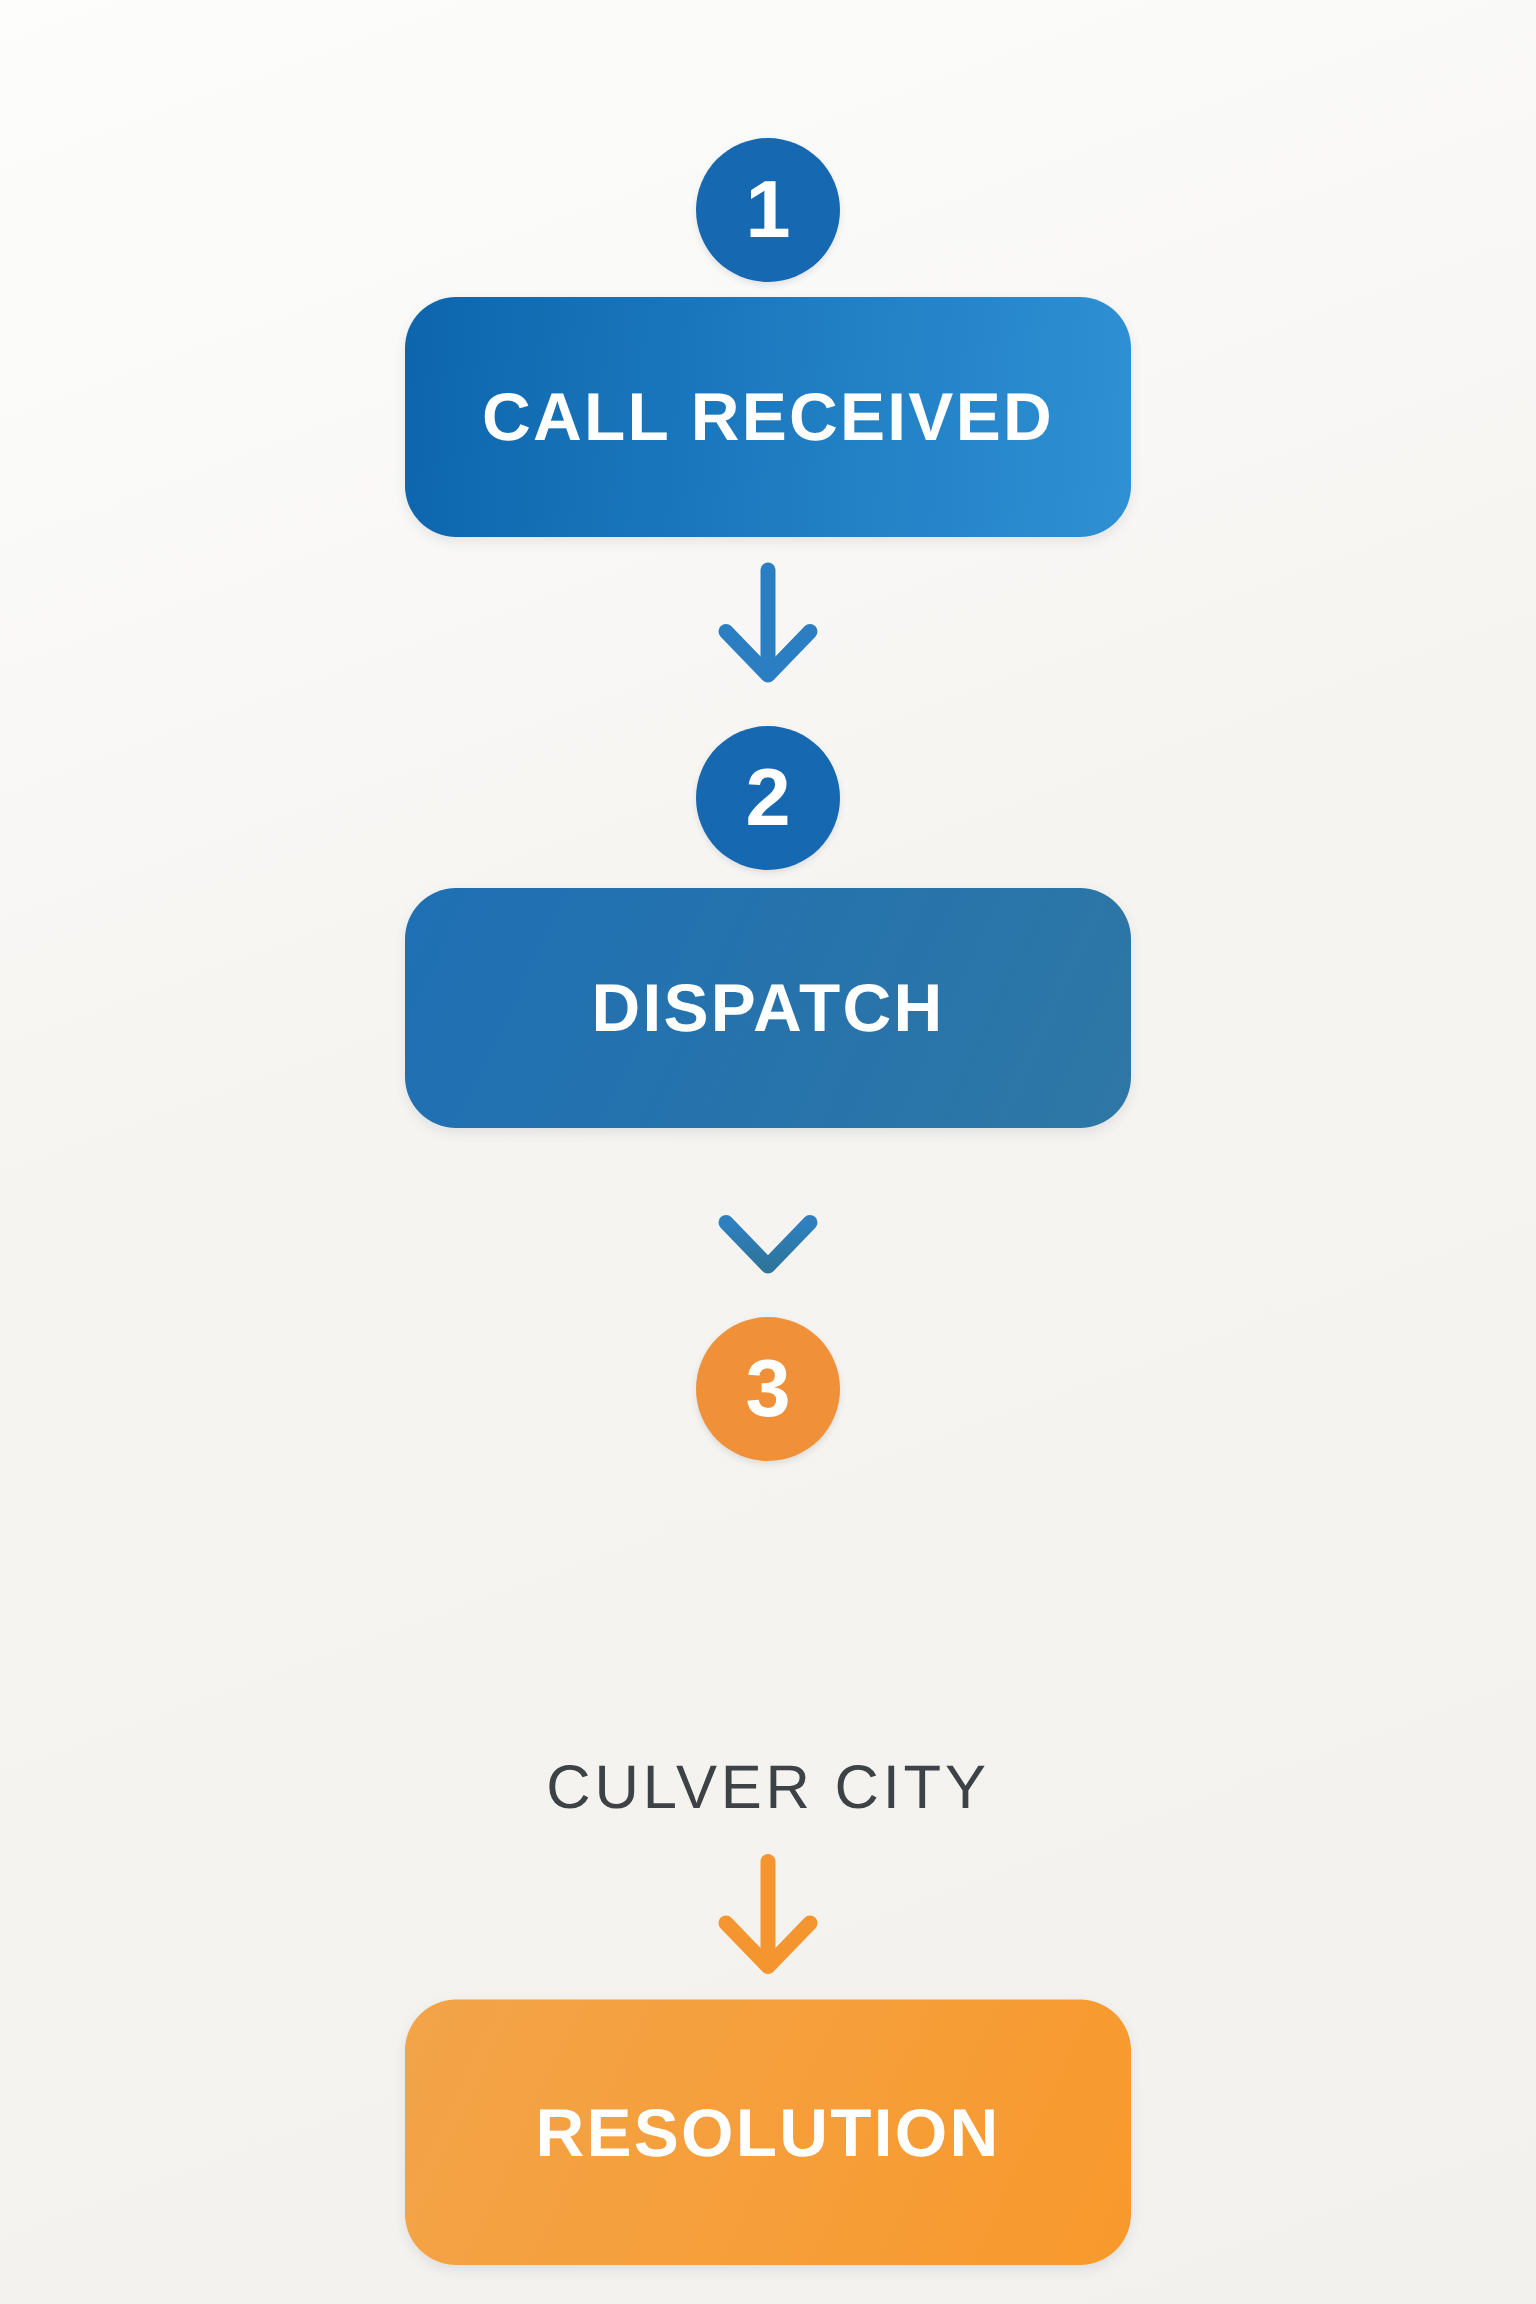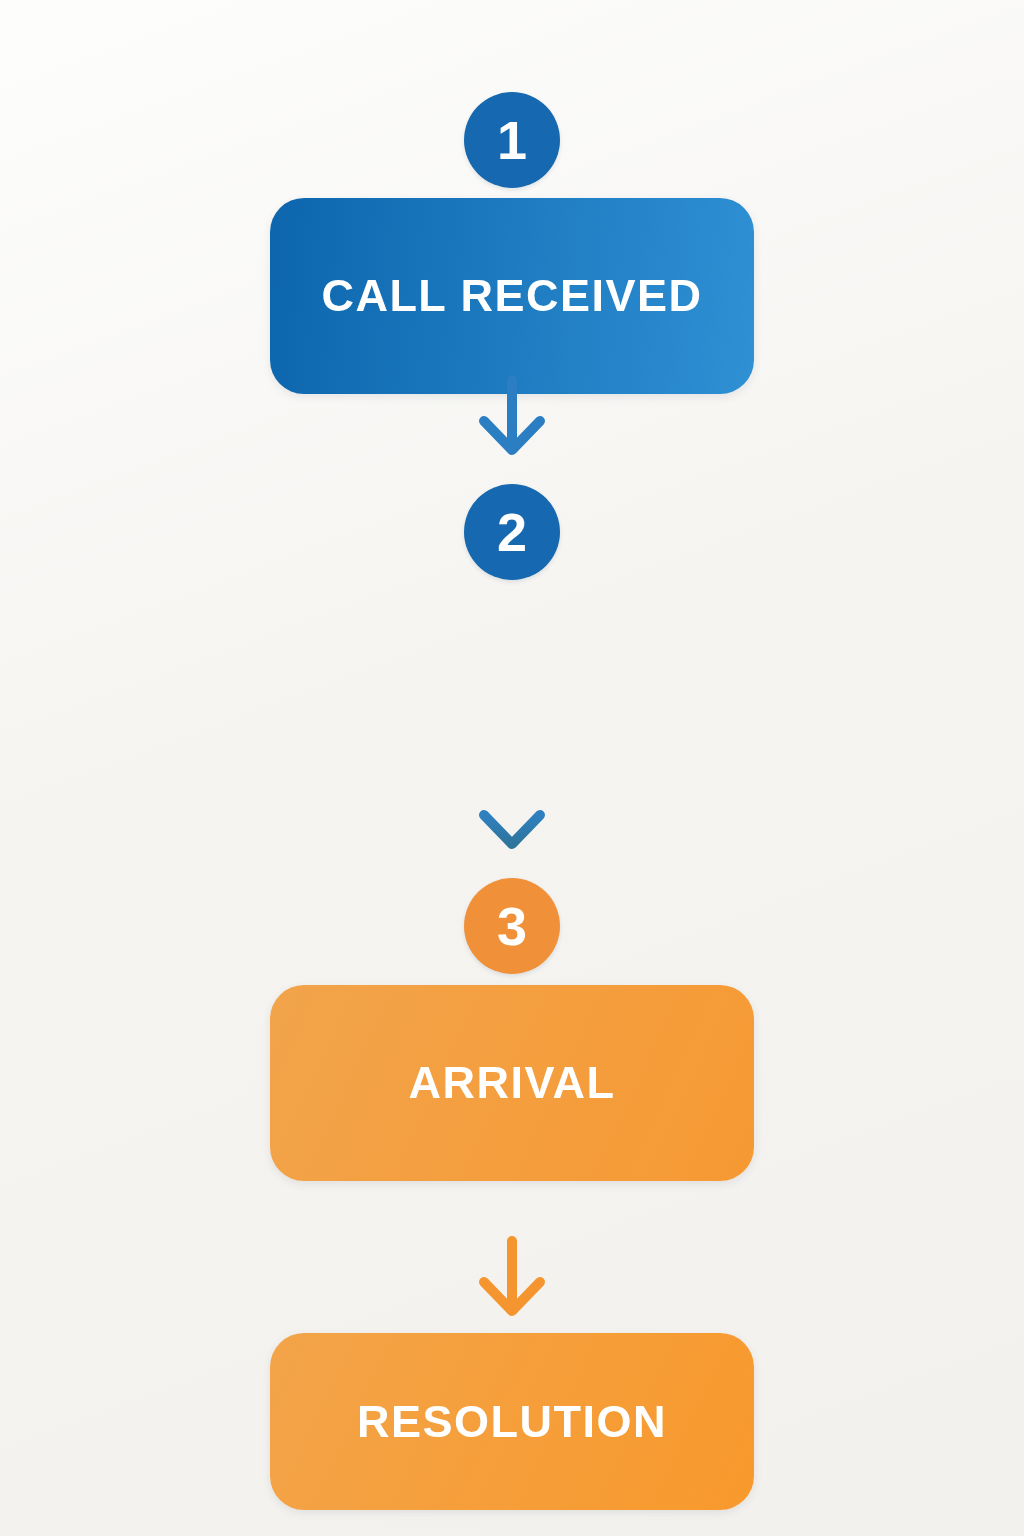--- a/index.html
+++ b/index.html
@@ -29,21 +29,21 @@
     font-size: 54px;
     font-weight: bold;
     box-shadow: 0 2px 4px rgba(40,60,90,0.12);
   }
   .badge.blue   { background: #1668b0; }
   .badge.orange { background: #f0913a; }
   .step-box {
     position: absolute;
     left: 270px;
     width: 484px;
-    height: 196px;
+    height: 160px;
     border-radius: 34px;
     display: flex;
     align-items: center;
     justify-content: center;
     color: #ffffff;
     font-size: 45px;
     font-weight: bold;
     letter-spacing: 1.5px;
     box-shadow: 0 3px 8px rgba(60,70,90,0.10);
   }
@@ -83,41 +83,42 @@
   <svg class="arrow" style="top: 372px;" viewBox="0 0 90 92">
     <g fill="none" stroke="#2b7ec2" stroke-width="10" stroke-linecap="round" stroke-linejoin="round">
       <line x1="45" y1="8" x2="45" y2="76"></line>
       <polyline points="17,49 45,78 73,49"></polyline>
     </g>
   </svg>
 
   <div class="badge blue" style="top: 484px;">
     <span>2</span>
   </div>
+  <div class="step-box box-dispatch" style="top: 592px;">
+    <span>DISPATCH</span>
+  </div>
 
   <svg class="arrow" style="top: 766px;" viewBox="0 0 90 92">
     <defs>
       <linearGradient id="tealArrow" x1="0" y1="0" x2="0" y2="1">
         <stop offset="0" stop-color="#2f80c0"></stop>
         <stop offset="1" stop-color="#2e759c"></stop>
       </linearGradient>
     </defs>
     <g fill="none" stroke="url(#tealArrow)" stroke-width="10" stroke-linecap="round" stroke-linejoin="round">
       <line x1="45" y1="8" x2="45" y2="76"></line>
       <polyline points="17,49 45,78 73,49"></polyline>
     </g>
   </svg>
 
   <div class="badge orange" style="top: 878px;">
     <span>3</span>
   </div>
-  <div class="step-box box-arrival" style="top: 985px;">
-    <span>ARRIVAL</span>
-  </div>
 
+  <div class="annotation" style="top: 1168px;">CULVER CITY</div>
 
   <svg class="arrow" style="top: 1233px;" viewBox="0 0 90 92">
     <g fill="none" stroke="#f5952f" stroke-width="10" stroke-linecap="round" stroke-linejoin="round">
       <line x1="45" y1="8" x2="45" y2="76"></line>
       <polyline points="17,49 45,78 73,49"></polyline>
     </g>
   </svg>
 
   <div class="step-box box-resolution" style="top: 1333px; height: 177px;">
     <span>RESOLUTION</span>

